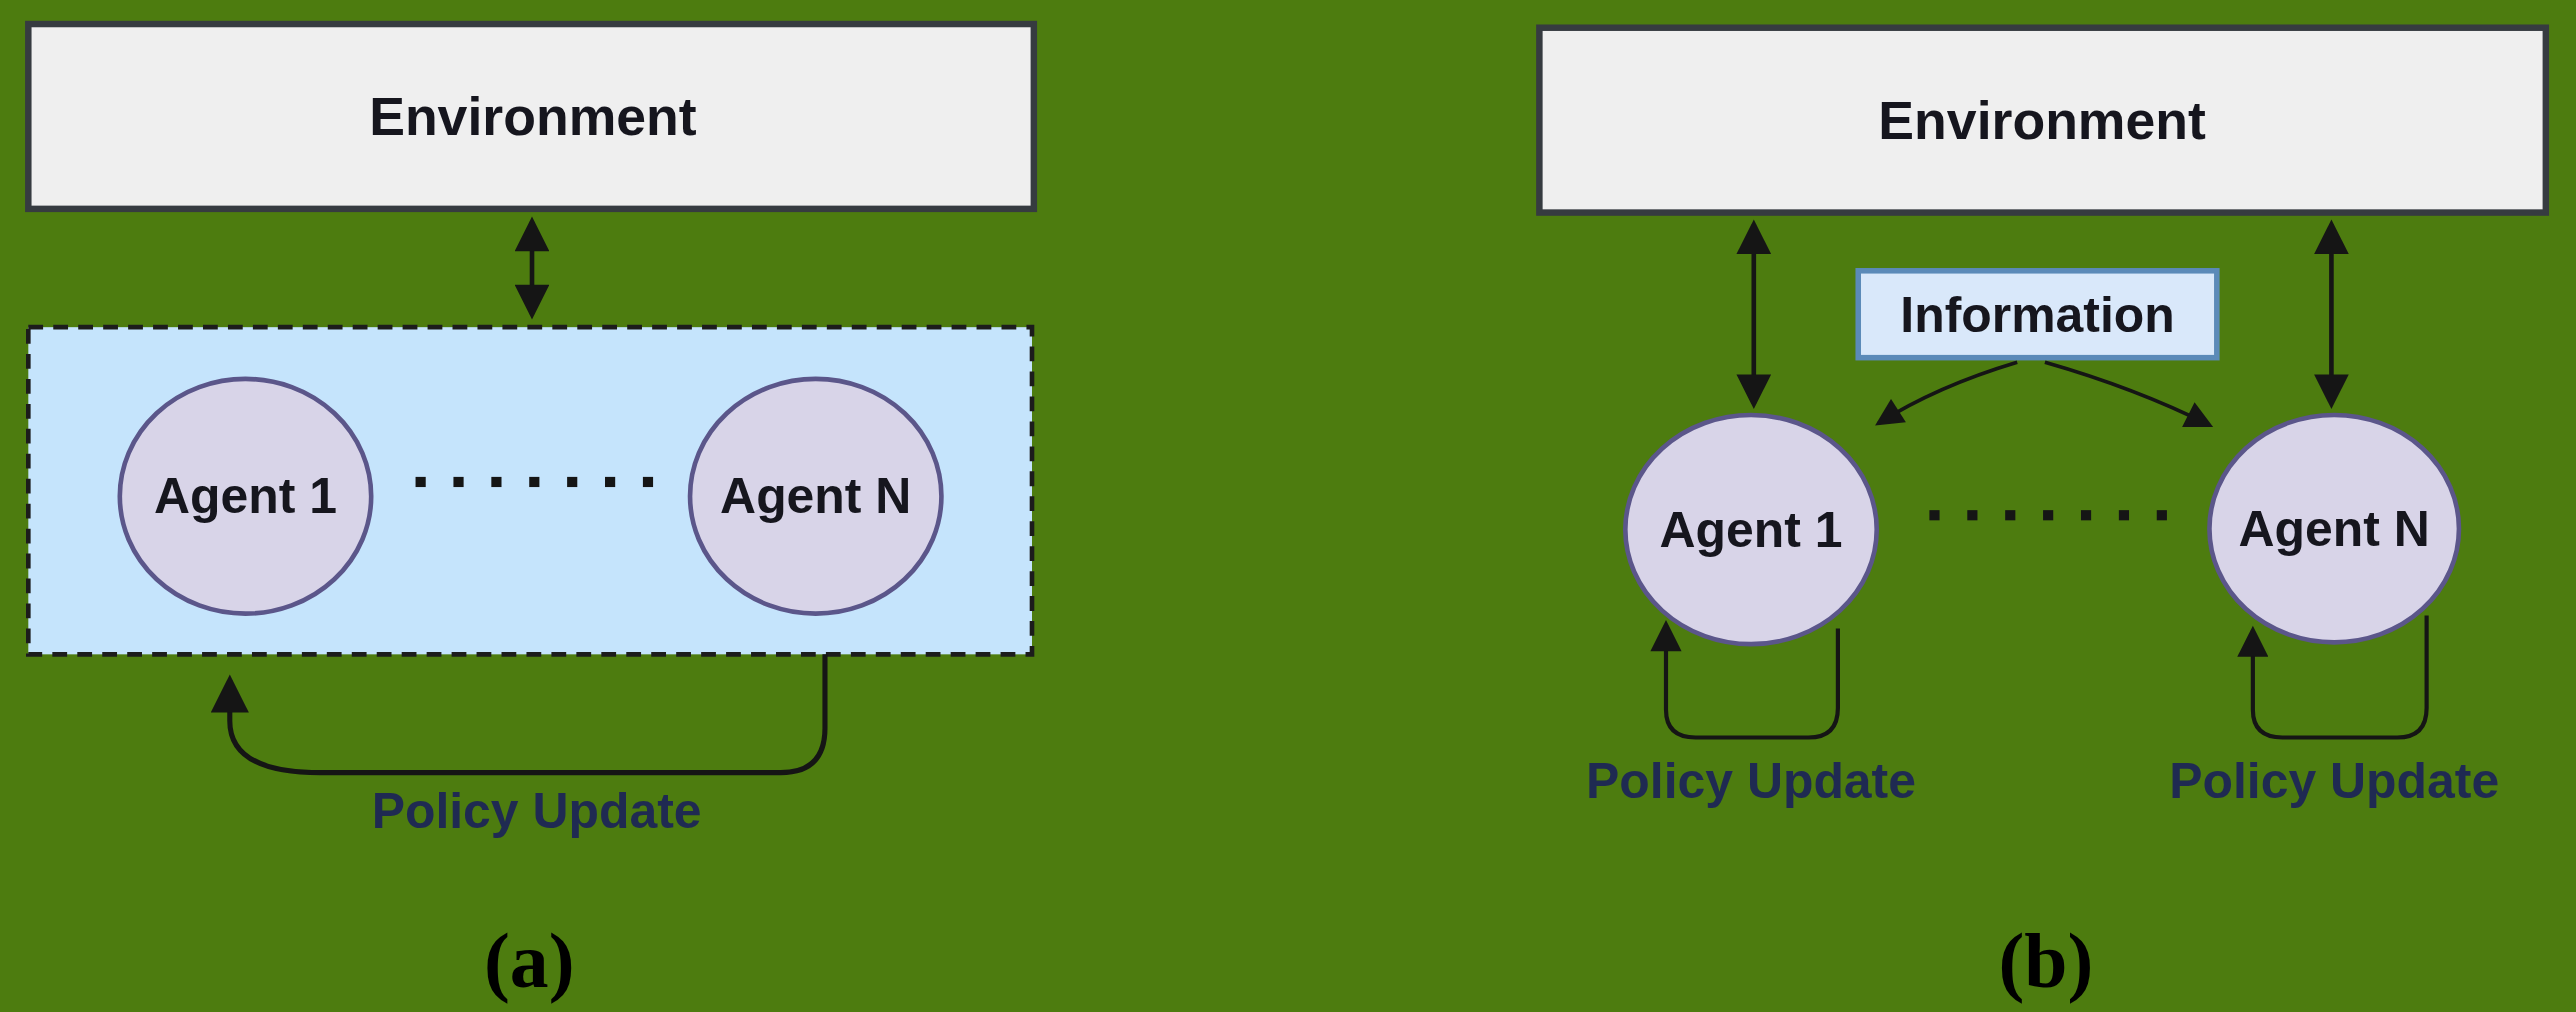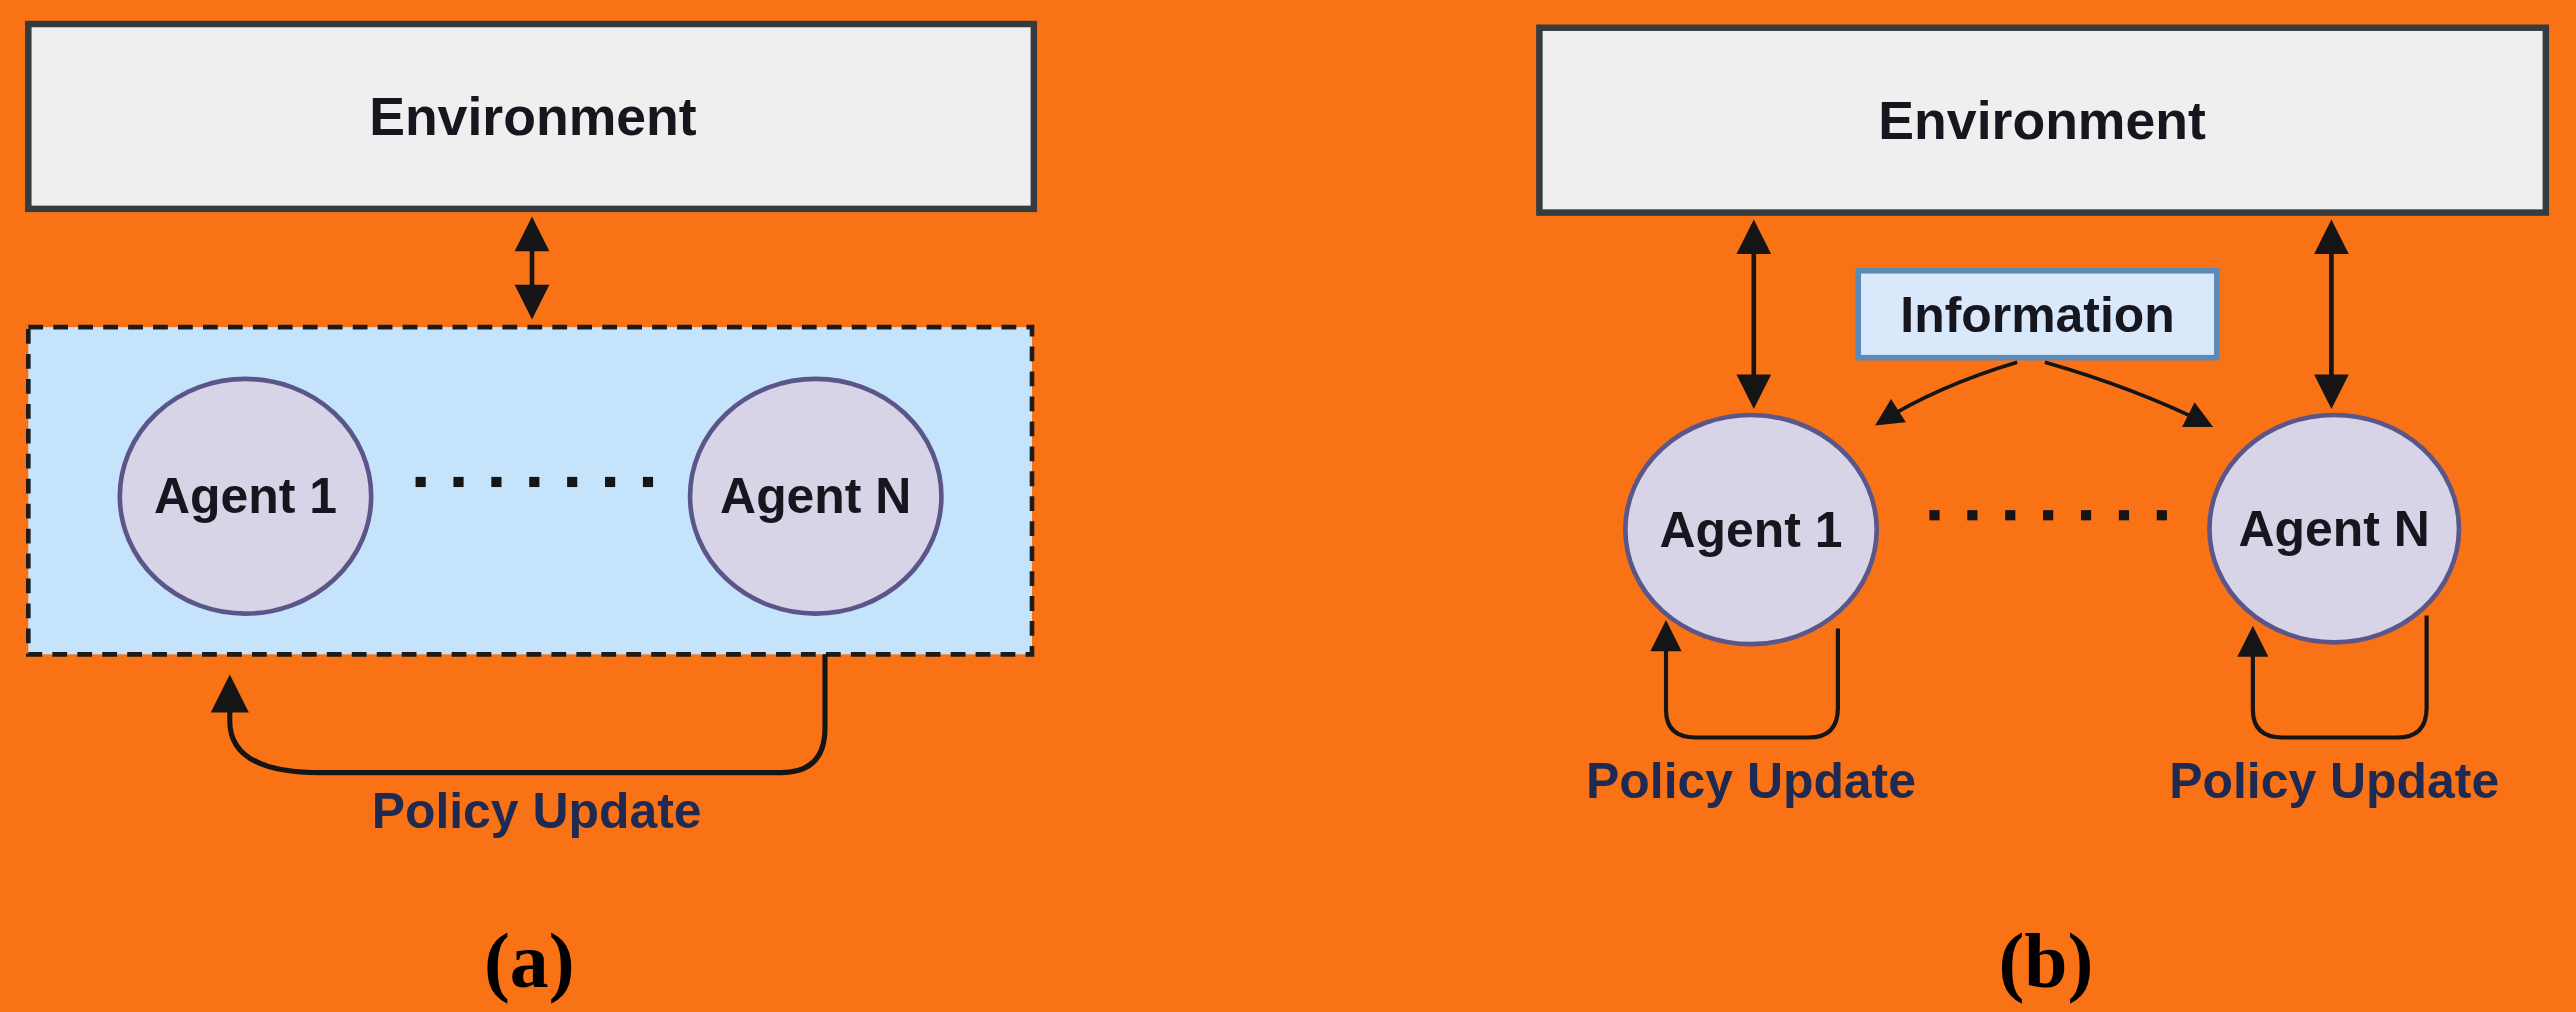--- a/index.html
+++ b/index.html
@@ -1,16 +1,16 @@
 <!DOCTYPE html>
 <html style="font-size:15px"><head>
 <meta charset="utf-8">
 <style>
   html,body{margin:0;padding:0;background:#ffffff;}
-  .canvas{position:relative;width:2576px;height:1012px;background:#f97316;overflow:hidden;}
+  .canvas{position:relative;width:2576px;height:1012px;background:#4d7c0f;overflow:hidden;}
   svg{display:block;}
   .lbl{font-family:"Liberation Sans","DejaVu Sans",sans-serif;font-weight:bold;}
   .cap{font-family:"Liberation Serif","DejaVu Serif",serif;font-weight:bold;}
   .fs-env{font-size:58px;}
   .fs-agent{font-size:54px;}
   .fs-info{font-size:54px;}
   .fs-policy{font-size:54px;}
   .fs-cap{font-size:84px;}
   text{text-anchor:middle;}
 </style>

